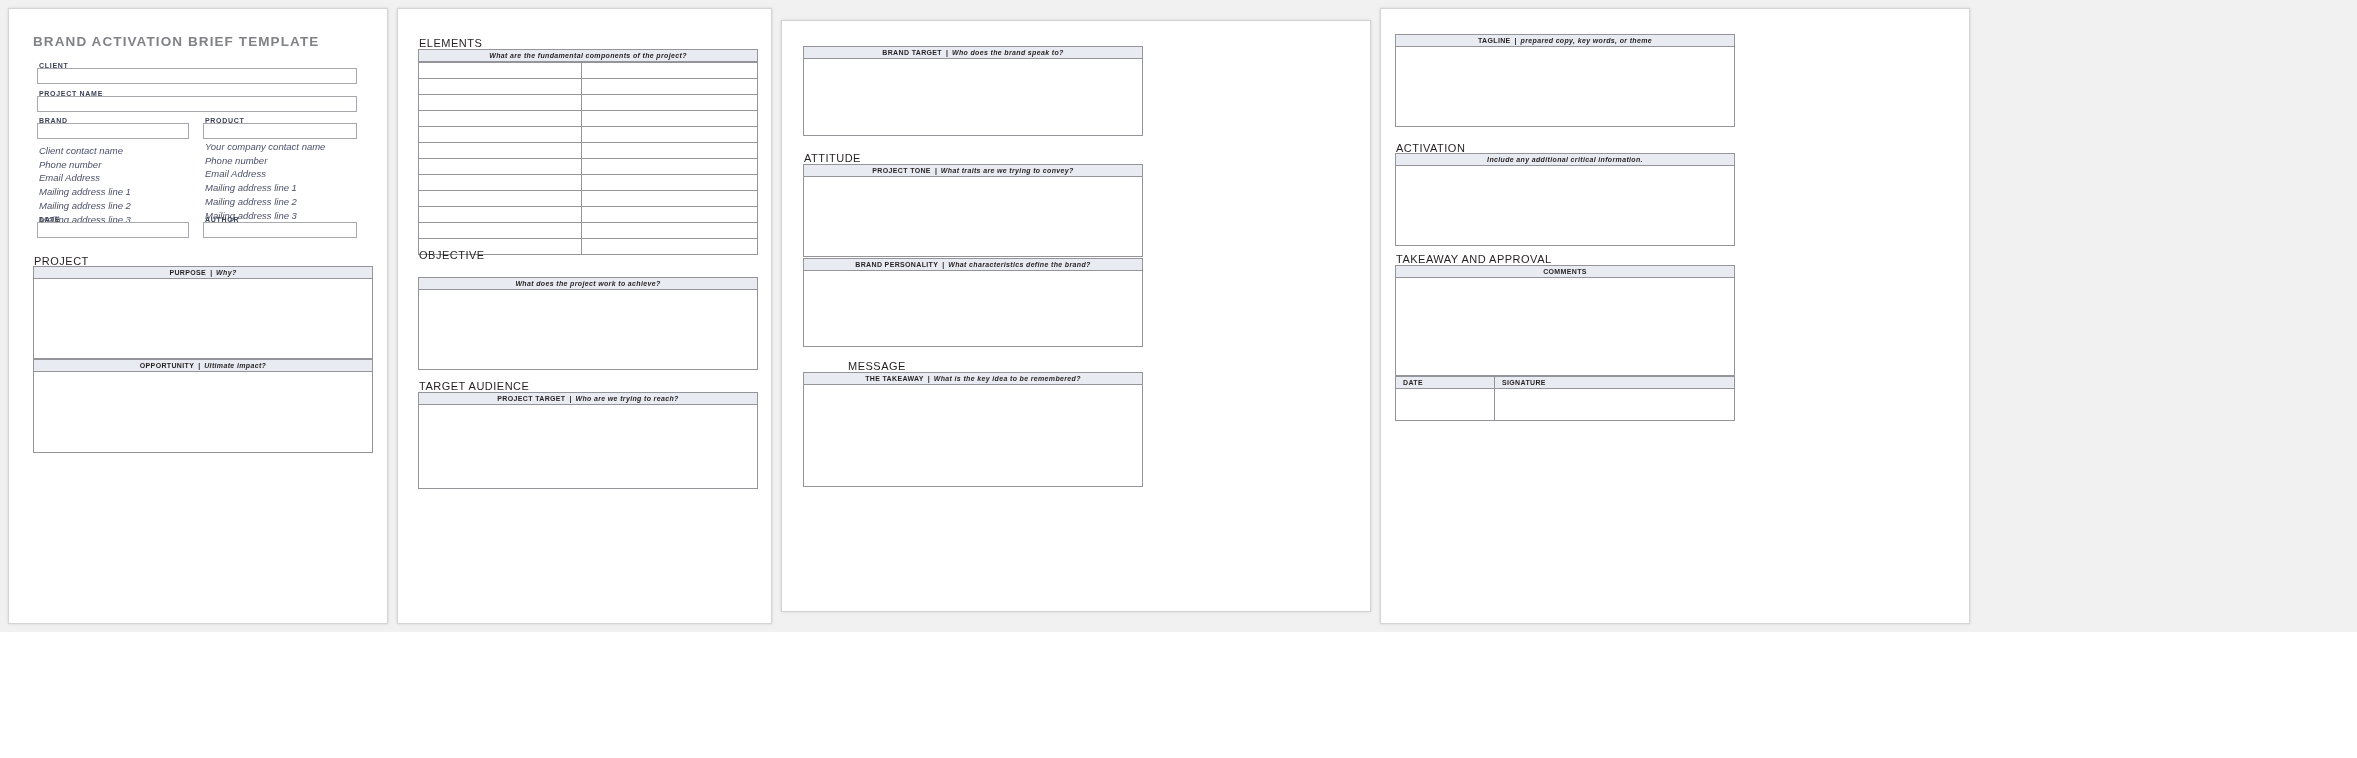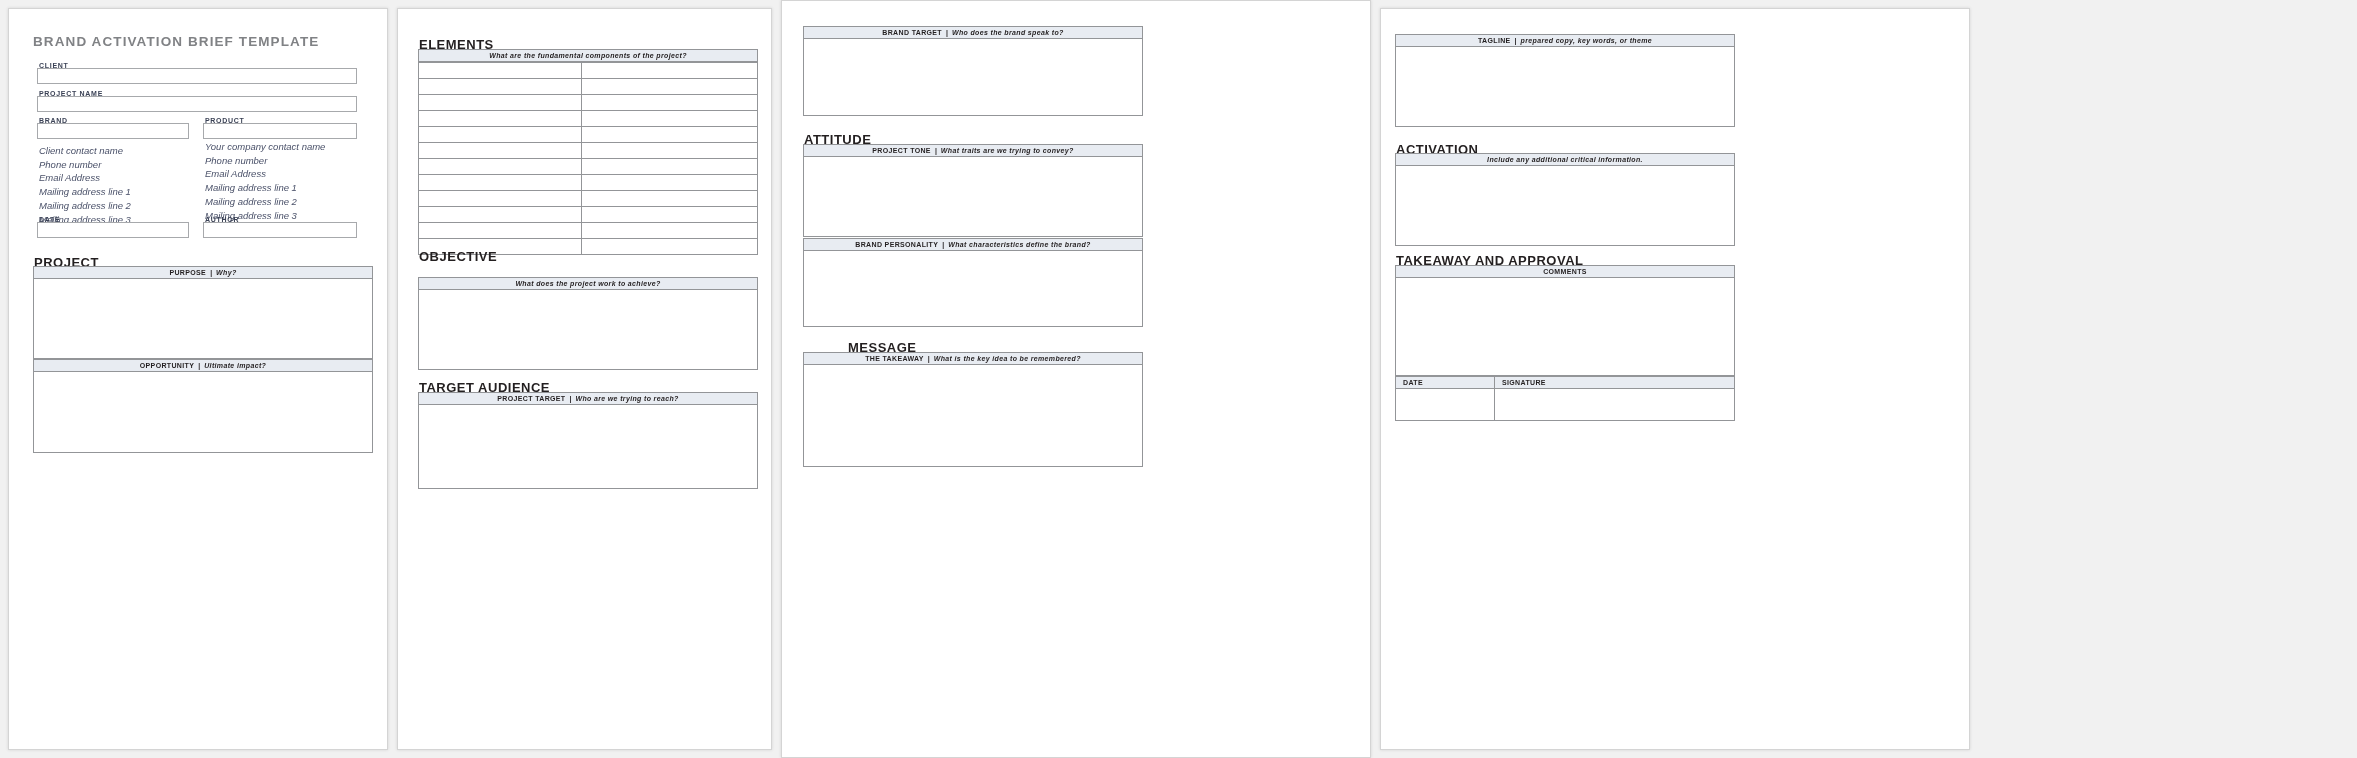--- a/index.html
+++ b/index.html
@@ -10,39 +10,39 @@
     font-family: "Liberation Sans", sans-serif;
   }
   body {
     width: 2357px;
     height: 758px;
     overflow: hidden;
   }
 
   .workspace {
     width: 2357px;
-    height: 758px;
+    height: 632px;
     display: flex;
     background: #f1f1f1;
     align-items: stretch;
   }
 
   
   .page {
     background: #ffffff;
     border: 1px solid #d4d4d4;
     box-shadow: 0 0 3px rgba(0,0,0,0.12);
     position: relative;
     flex: 0 0 auto;
     overflow: hidden;
   }
   .page-1 { width: 380px; margin: 8px 0 8px 8px; }
   .gap    { width: 9px; flex: 0 0 auto; background: #f1f1f1; }
   .page-2 { width: 375px; margin: 8px 0; }
-  .page-3 { width: 590px; margin: 0 0; }
+  .page-3 { width: 590px; margin: 20px 0; }
   .page-4 { width: 590px; margin: 8px 8px 8px 0; }
 
   .inner { position: relative; height: 100%; }
 
   
   .doc-title {
     font-size: 13.5px;
     font-weight: 700;
     letter-spacing: 1.1px;
     color: #808285;
@@ -50,22 +50,22 @@
   }
   .field-label {
     font-size: 7px;
     font-weight: 700;
     letter-spacing: 0.7px;
     color: #3b4256;
     position: absolute;
     white-space: nowrap;
   }
   .section-label {
-    font-size: 13px;
-    font-weight: 700;
+    font-size: 11px;
+    font-weight: 400;
     letter-spacing: 0.5px;
     color: #231f20;
     position: absolute;
     white-space: nowrap;
   }
   .contact-line {
     font-size: 9.5px;
     font-style: italic;
     color: #4a5169;
     line-height: 13.7px;

